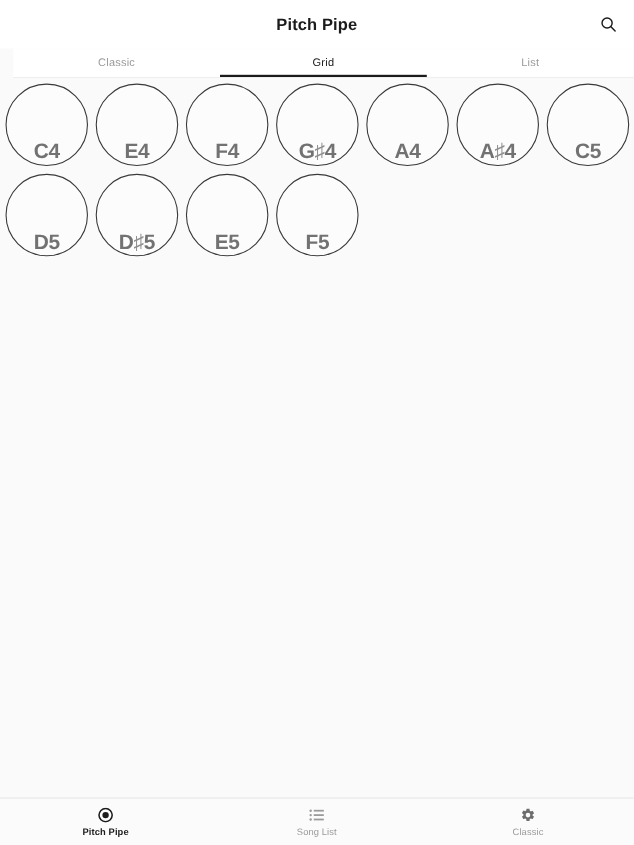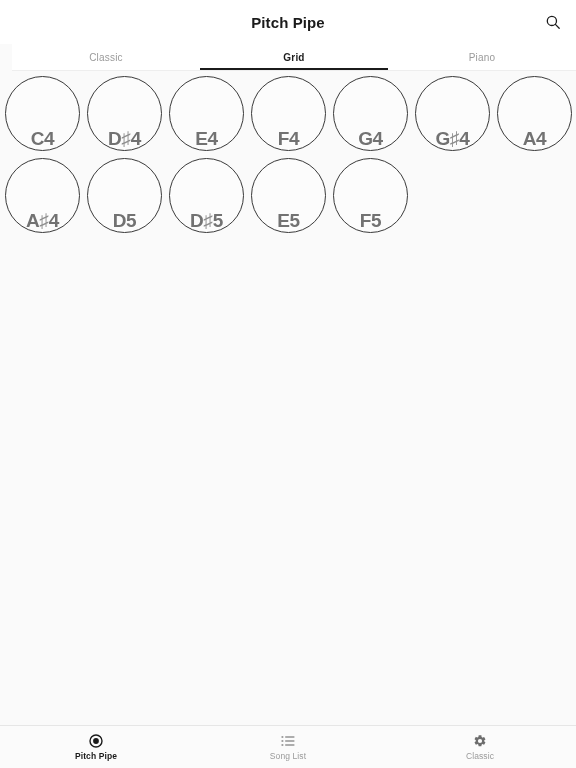--- a/index.html
+++ b/index.html
@@ -63,21 +63,21 @@
     position: relative;
     cursor: pointer;
   }
   .tab-label {
     font-size: 10px;
     color: #9a9a9a;
     letter-spacing: .2px;
   }
   .tab.active .tab-label {
     color: #1b1b1b;
-    font-weight: bold;
+    font-weight: normal;
   }
   .tab.active::after {
     content: "";
     position: absolute;
     left: 0; right: 0; bottom: 0;
     height: 2px;
     background: #1b1b1b;
   }
 
   
@@ -176,49 +176,46 @@
 </div>
 
 <div class="tabbar">
   <div class="tab">
     <span class="tab-label">Classic</span>
   </div>
   <div class="tab active">
     <span class="tab-label">Grid</span>
   </div>
   <div class="tab">
-    <span class="tab-label">Piano</span>
+    <span class="tab-label">List</span>
   </div>
 </div>
 
 <div class="content">
   <div class="note-grid" id="note-grid">
       <div class="note">
         <span class="note-label">C4</span>
       </div>
       <div class="note">
-        <span class="note-label"><span>D</span><span class="sharp">♯</span><span>4</span></span>
-      </div>
-      <div class="note">
         <span class="note-label">E4</span>
       </div>
       <div class="note">
         <span class="note-label">F4</span>
       </div>
       <div class="note">
-        <span class="note-label">G4</span>
-      </div>
-      <div class="note">
         <span class="note-label"><span>G</span><span class="sharp">♯</span><span>4</span></span>
       </div>
       <div class="note">
         <span class="note-label">A4</span>
       </div>
       <div class="note">
         <span class="note-label"><span>A</span><span class="sharp">♯</span><span>4</span></span>
+      </div>
+      <div class="note">
+        <span class="note-label">C5</span>
       </div>
       <div class="note">
         <span class="note-label">D5</span>
       </div>
       <div class="note">
         <span class="note-label"><span>D</span><span class="sharp">♯</span><span>5</span></span>
       </div>
       <div class="note">
         <span class="note-label">E5</span>
       </div>

